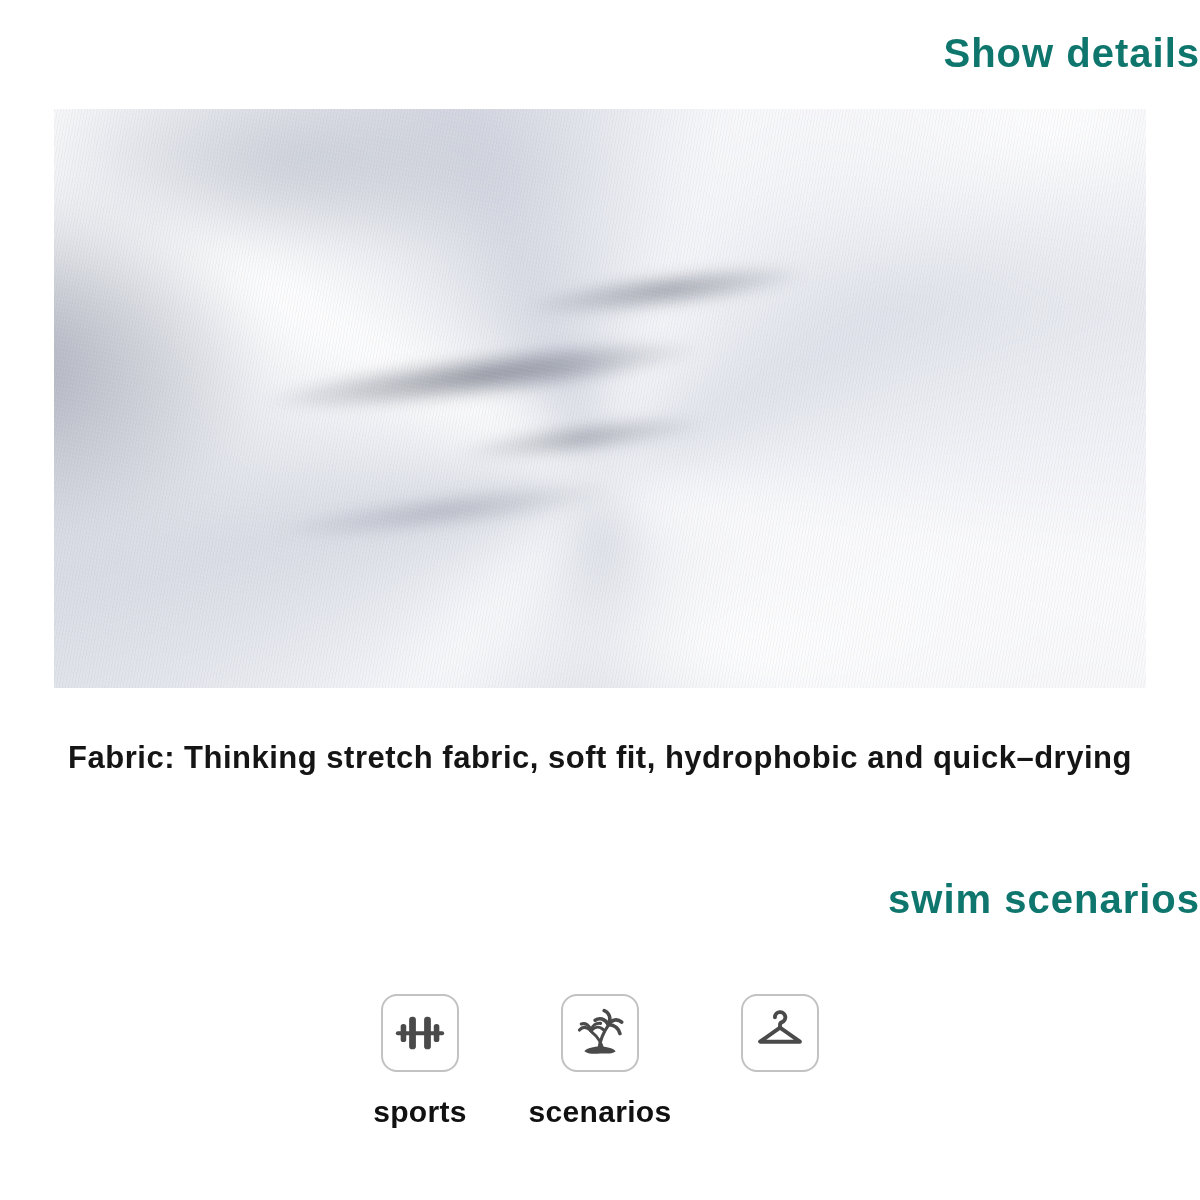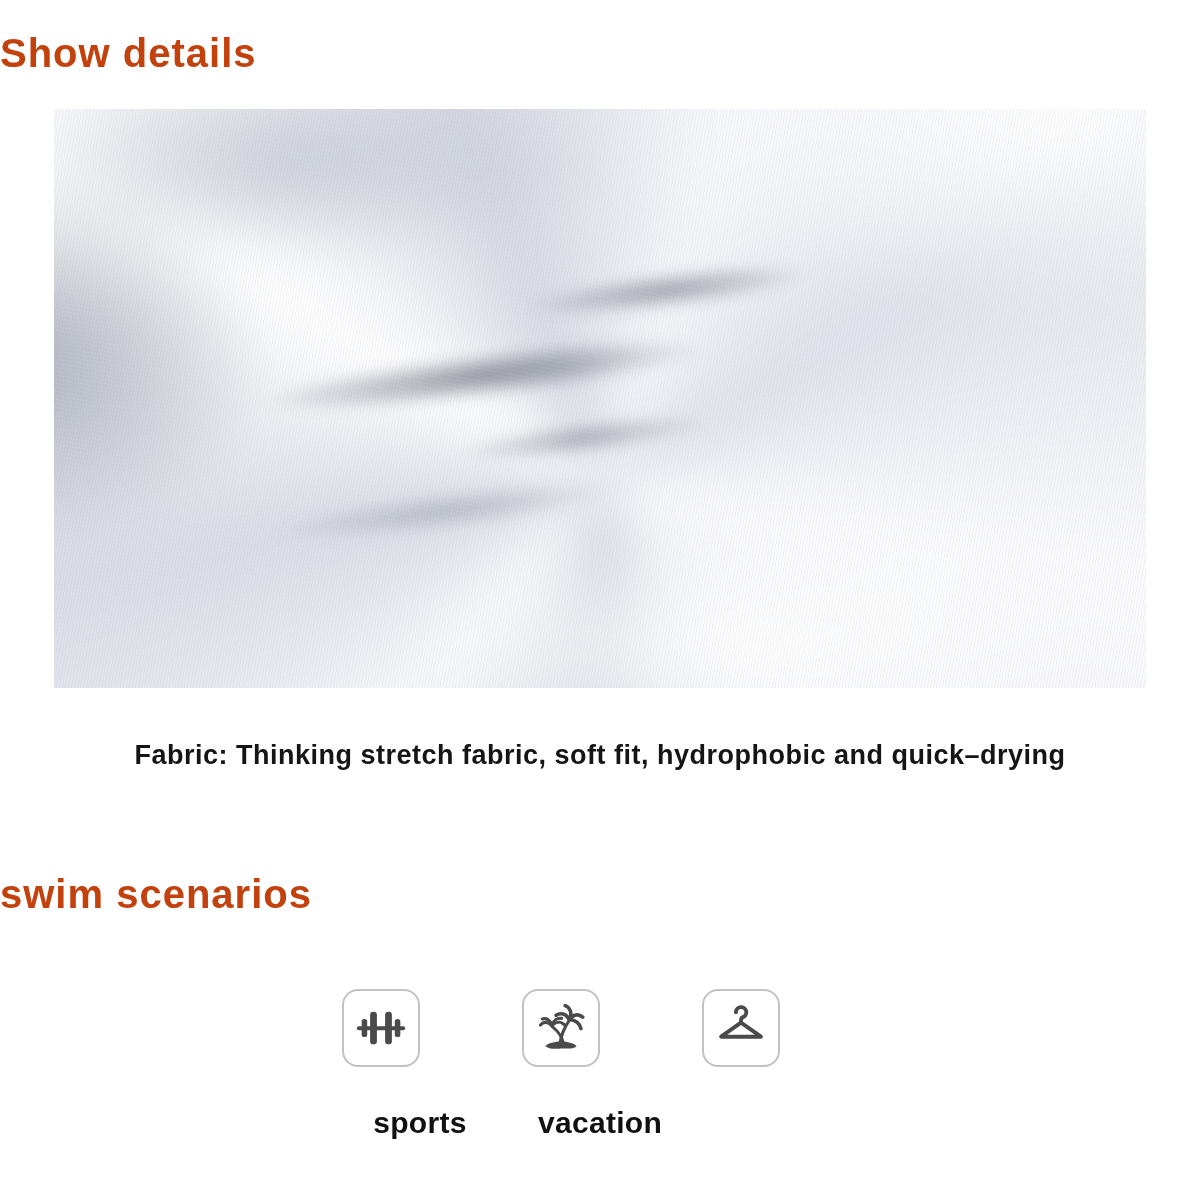--- a/index.html
+++ b/index.html
@@ -7,26 +7,26 @@
     width:1200px; height:1200px;
     background:#ffffff;
     font-family:"Liberation Sans", sans-serif;
     color:#111111;
     overflow:hidden;
   }
   .page { padding-top:30px; }
 
   .section-title {
     margin:0;
-    text-align:left;
+    text-align:right;
     font-size:40px;
     font-weight:700;
     letter-spacing:1px;
     line-height:1.15;
-    color:#c2410c;
+    color:#0f766e;
   }
 
   
   .photo-wrap {
     position:relative;
     width:1092px; height:579px;
     margin:33px auto 0 auto;
     overflow:hidden;
     background:#f2f3f6;
   }
@@ -56,39 +56,39 @@
   .photo-wrap .texture {
     position:absolute; inset:0;
     background:
       repeating-linear-gradient(100deg, rgba(130,136,152,0.07) 0 1px, rgba(255,255,255,0) 1px 3px),
       repeating-linear-gradient(10deg, rgba(255,255,255,0.05) 0 1px, rgba(0,0,0,0) 1px 4px);
   }
 
   .fabric-caption {
     margin-top:52px;
     text-align:center;
-    font-size:27px;
+    font-size:31px;
     font-weight:700;
     letter-spacing:0.5px;
     color:#151515;
   }
 
   .scenarios-title { margin-top:100px; }
 
   .scenario-row {
     margin-top:72px;
     display:flex;
     justify-content:center;
     gap:24px;
   }
   .scenario {
     width:156px;
     display:flex;
     flex-direction:column;
-    gap:16px;
+    align-items:center;
   }
   .icon-box {
     width:78px; height:78px;
     border:2px solid #c2c2c2;
     border-radius:16px;
     background:#ffffff;
     display:flex;
     align-items:center;
     justify-content:center;
     box-sizing:border-box;
@@ -152,21 +152,21 @@
             <path d="M31 17 C36 17.5 39.5 20.5 40.5 24.5"></path>
           </g>
           <g fill="none" stroke="#4a4a4a" stroke-width="2.6" stroke-linecap="round">
             <path d="M16.5 22 C13 18.5 9.5 18.5 7 21.5"></path>
             <path d="M16.5 22 C15.5 17.5 12 15.5 8.5 16.5"></path>
             <path d="M16.5 22 C20 18.5 24 18.5 26.5 21"></path>
             <path d="M16.5 22 C17.5 17.5 21 15.5 24.5 16"></path>
           </g>
         </svg>
       </div>
-      <div class="scenario-label">vacation</div>
+      <div class="scenario-label">scenarios</div>
     </div>
 
     <div class="scenario">
       <div class="icon-box">
         <svg viewBox="0 0 48 48" aria-hidden="true">
           <g fill="none" stroke="#4a4a4a" stroke-width="3.2" stroke-linecap="round" stroke-linejoin="round">
             <path d="M24 19.5 v-2.2 c0 -1.1 0.7 -1.9 1.7 -2.3 a4.3 4.3 0 1 0 -5.9 -4"></path>
             <path d="M24 19.5 L7.5 31.2 L40.5 31.2 Z"></path>
           </g>
         </svg>

